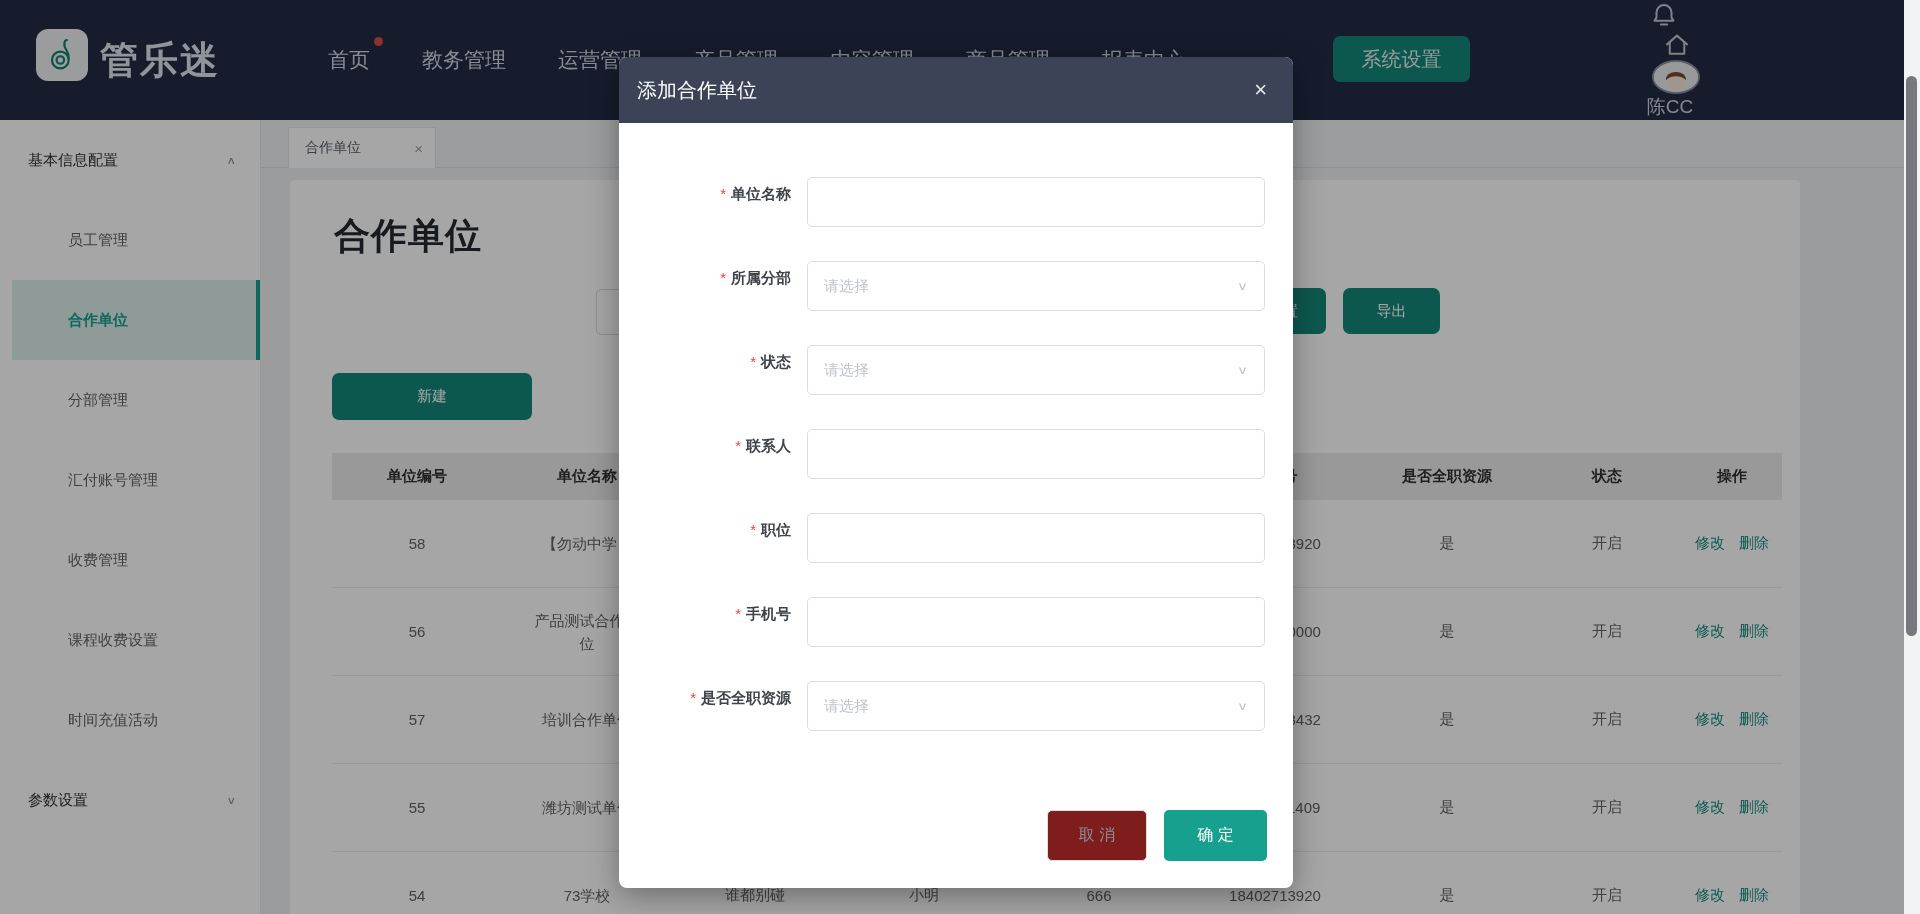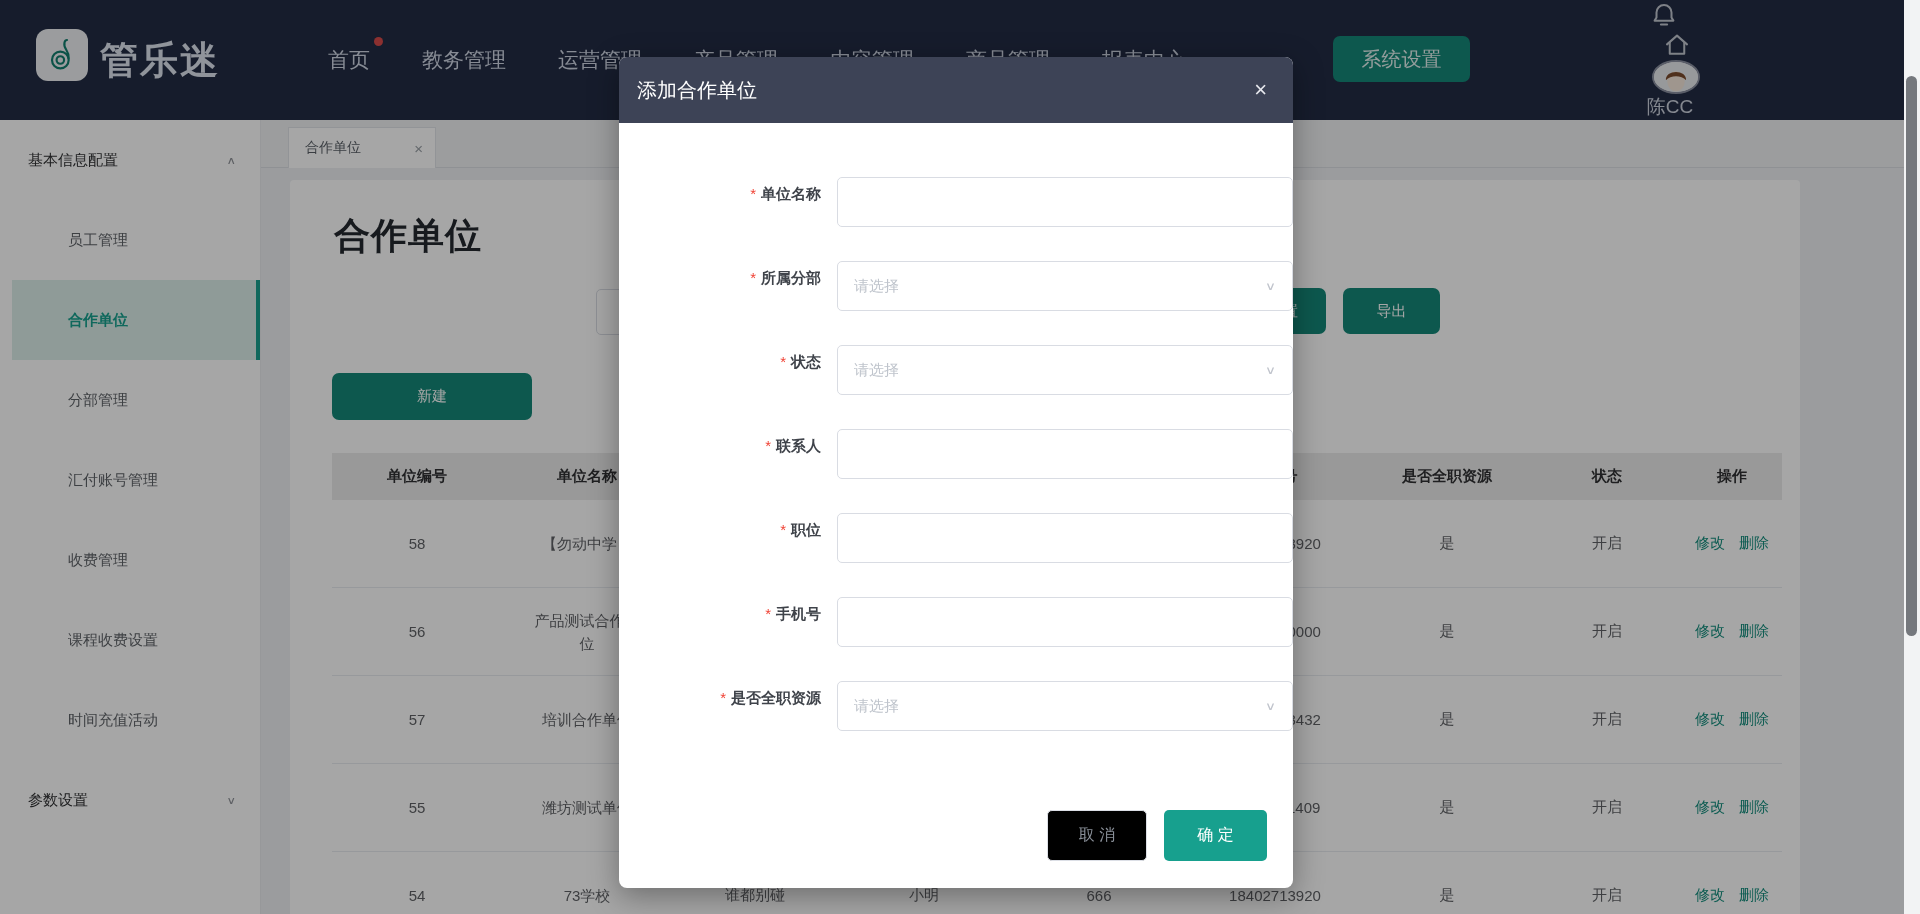--- a/index.html
+++ b/index.html
@@ -65,32 +65,32 @@
 
   
   .overlay { position:absolute; inset:0; background:rgba(0,0,0,.35); z-index:40; }
 
   
   .modal { position:absolute; left:619px; top:57px; width:674px; height:831px; z-index:80;
            background:#ffffff; border-radius:8px; overflow:hidden; box-shadow:0 8px 30px rgba(0,0,0,.35); }
   .modal-header { height:66px; background:#3d4356; display:flex; align-items:center; padding:0 26px 0 18px; }
   .modal-title { font-size:20px; color:#ffffff; }
   .modal-close { margin-left:auto; color:#e8e9ee; font-size:22px; cursor:pointer; line-height:1; }
-  .modal-body { position:relative; padding-top:46px; height:765px;padding-left:30px; }
+  .modal-body { position:relative; padding-top:46px; height:765px; }
   .field-row { display:flex; align-items:center; height:50px; margin-bottom:34px; }
   .field-label { width:172px; text-align:right; font-size:15px; color:#3f434a; font-weight:700; flex:none; }
   .req { color:#f04134; margin-right:5px; font-weight:400; }
   .field-control { margin-left:16px; width:458px; height:50px;margin-top:16px; }
   .text-input { width:100%; height:100%; border:1px solid #d9dce3; border-radius:5px; padding:0 15px; font-size:15px; }
   .fake-select { width:100%; height:100%; border:1px solid #d9dce3; border-radius:5px; display:flex;
                  align-items:center; padding:0 16px; cursor:pointer; }
   .select-placeholder { color:#bfc4cc; font-size:15px; }
   .select-arrow { margin-left:auto; color:#c0c4cc; font-size:15px; transform:scaleY(.75); }
   .modal-footer { position:absolute; right:26px; bottom:27px; display:flex; gap:17px; }
-  .btn-cancel { width:100px; height:51px; background:#000000; border:1px solid #dcdfe6; border-radius:5px;
+  .btn-cancel { width:100px; height:51px; background:#7f1d1d; border:1px solid #dcdfe6; border-radius:5px;
                 font-size:16px; color:#8a9099; cursor:pointer; }
   .btn-confirm { width:103px; height:51px; background:#17a08e; border:none; border-radius:5px;
                  font-size:16px; color:#ffffff; cursor:pointer; }
 
   
   .scrollbar { position:absolute; right:0; top:0; width:16px; height:914px; background:#f2f3f4; z-index:90; }
   .scroll-thumb { position:absolute; left:2px; top:76px; width:11px; height:560px; background:#75787d; border-radius:6px; }
 </style>
 </head>
 <body>

